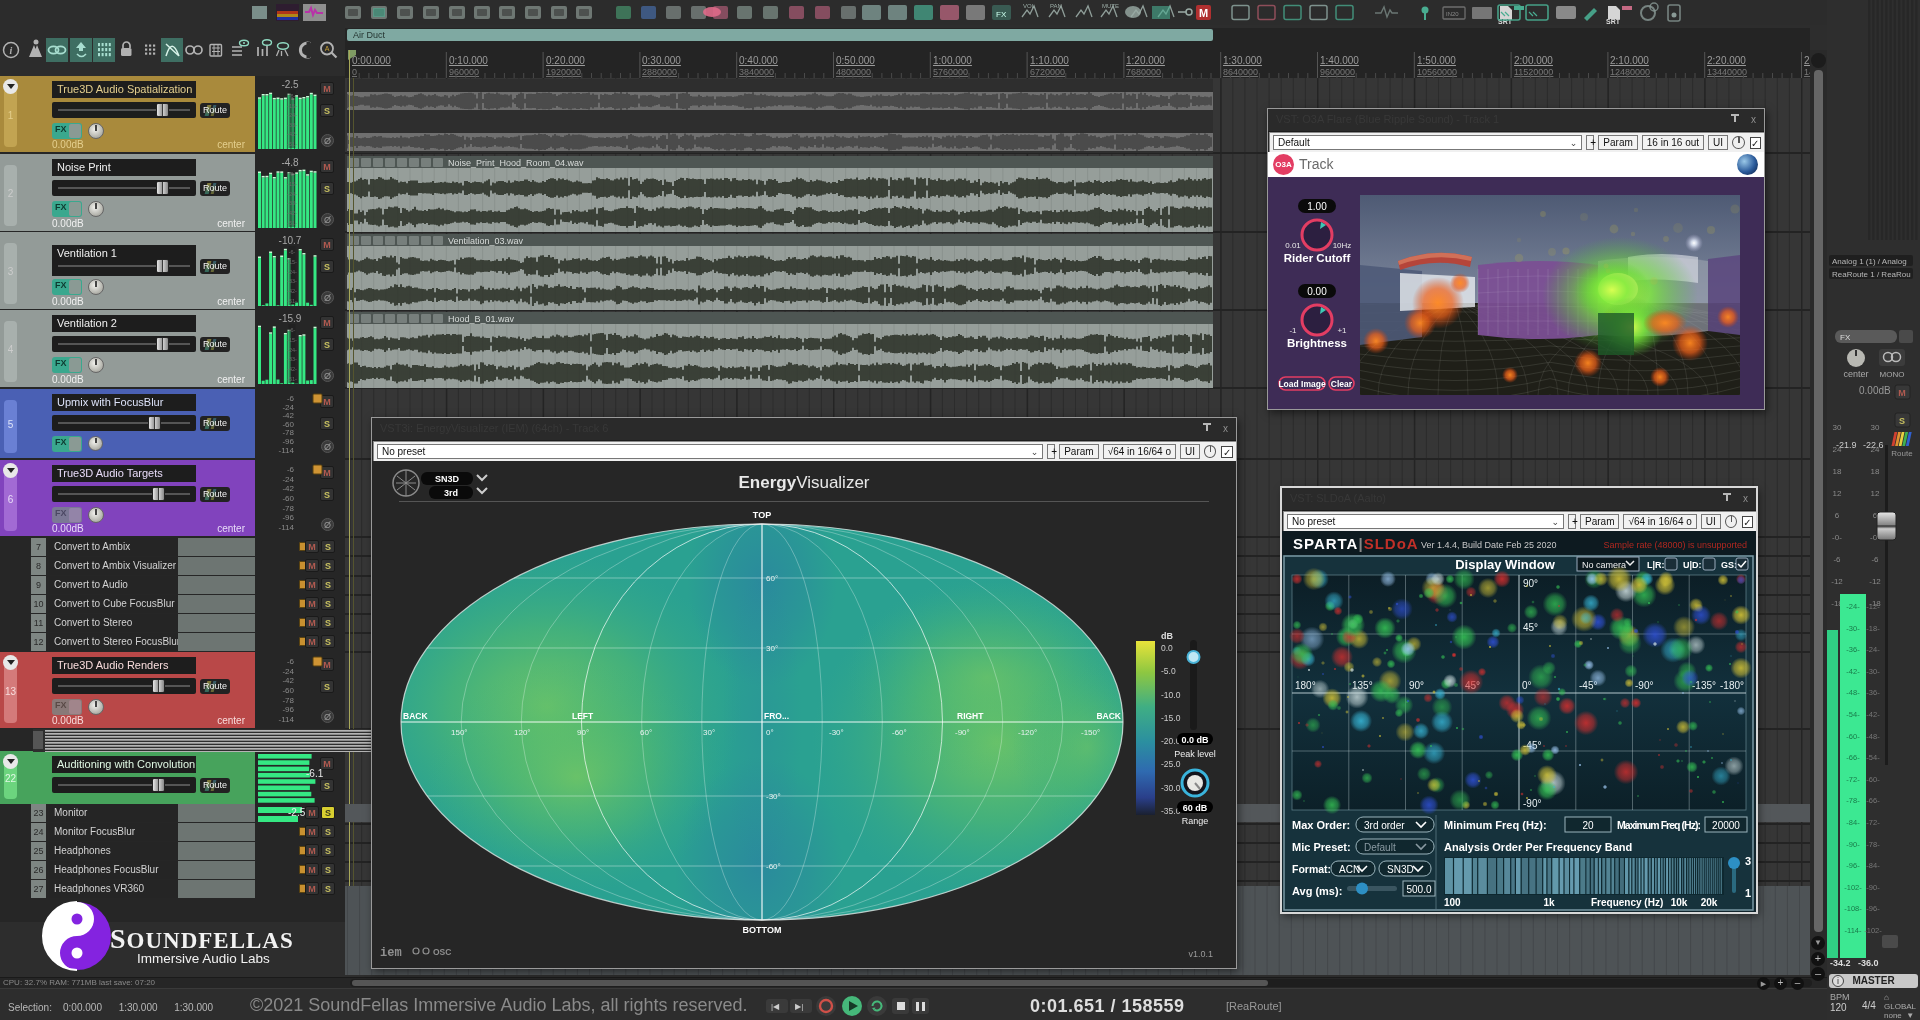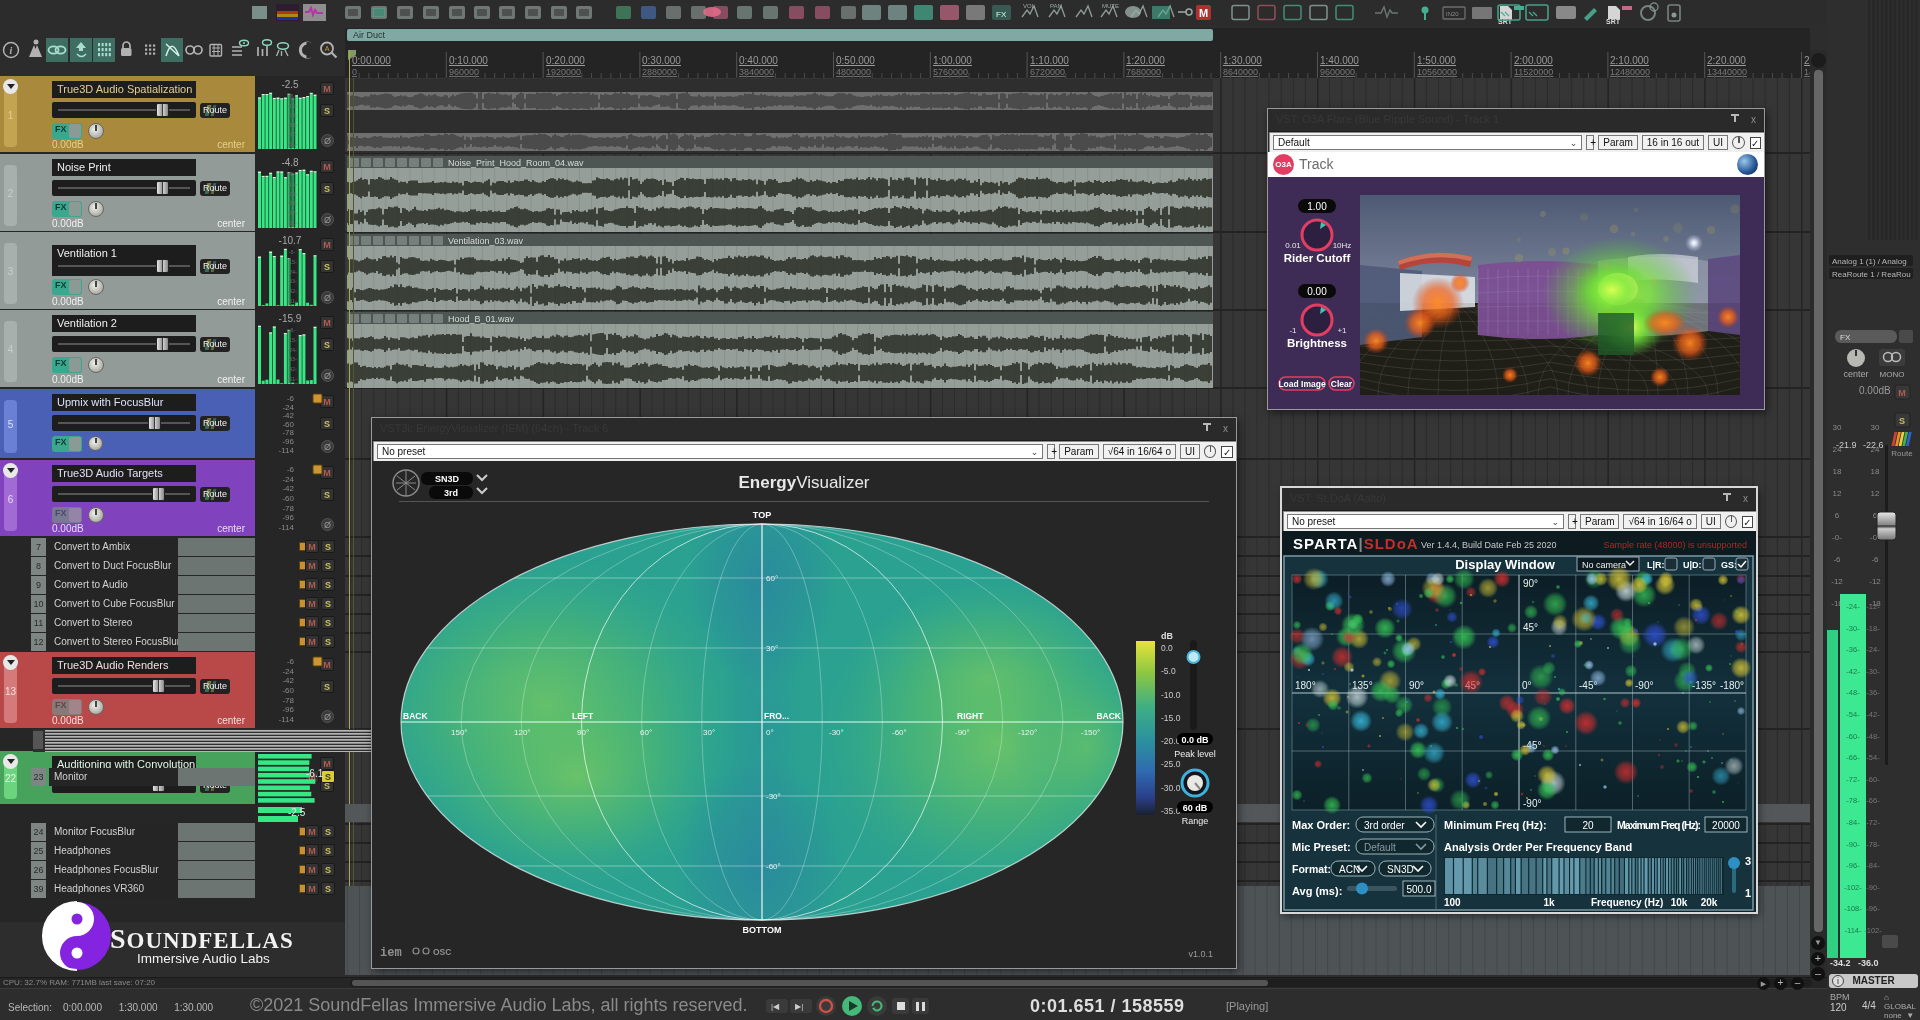--- a/index.html
+++ b/index.html
@@ -973,21 +973,21 @@
 <div class="small-row" style="top:538px">
     <div class="sr-num">7</div>
     <div class="sr-name">Convert to Ambix</div>
     <div class="sr-rest"></div>
     <div class="sr-rec"></div>
     <div class="msbtn m" style="left:305px;top:2px">M</div>
     <div class="msbtn s" style="left:321px;top:2px;">S</div>
   </div>
 <div class="small-row" style="top:557px">
     <div class="sr-num">8</div>
-    <div class="sr-name">Convert to Duct FocusBlur</div>
+    <div class="sr-name">Convert to Ambix Visualizer</div>
     <div class="sr-rest"></div>
     <div class="sr-rec"></div>
     <div class="msbtn m" style="left:305px;top:2px">M</div>
     <div class="msbtn s" style="left:321px;top:2px;">S</div>
   </div>
 <div class="small-row" style="top:576px">
     <div class="sr-num">9</div>
     <div class="sr-name">Convert to Audio</div>
     <div class="sr-rest"></div>
     <div class="sr-rec"></div>
@@ -1011,21 +1011,21 @@
     <div class="msbtn s" style="left:321px;top:2px;">S</div>
   </div>
 <div class="small-row" style="top:633px">
     <div class="sr-num">12</div>
     <div class="sr-name">Convert to Stereo FocusBlur</div>
     <div class="sr-rest"></div>
     <div class="sr-rec"></div>
     <div class="msbtn m" style="left:305px;top:2px">M</div>
     <div class="msbtn s" style="left:321px;top:2px;">S</div>
   </div>
-<div class="small-row" style="top:768px">
+<div class="small-row" style="top:804px">
     <div class="sr-num">23</div>
     <div class="sr-name">Monitor</div>
     <div class="sr-rest"></div>
     <div class="msbtn m" style="left:305px;top:2px">M</div>
     <div class="msbtn s" style="left:321px;top:2px;background:#d8cf30;color:#3a3a1a">S</div>
   </div>
 <div class="small-row" style="top:823px">
     <div class="sr-num">24</div>
     <div class="sr-name">Monitor FocusBlur</div>
     <div class="sr-rest"></div>
@@ -1043,21 +1043,21 @@
   </div>
 <div class="small-row" style="top:861px">
     <div class="sr-num">26</div>
     <div class="sr-name">Headphones FocusBlur</div>
     <div class="sr-rest"></div>
     <div class="sr-rec"></div>
     <div class="msbtn m" style="left:305px;top:2px">M</div>
     <div class="msbtn s" style="left:321px;top:2px;">S</div>
   </div>
 <div class="small-row" style="top:880px">
-    <div class="sr-num">39</div>
+    <div class="sr-num">27</div>
     <div class="sr-name">Headphones VR360</div>
     <div class="sr-rest"></div>
     <div class="sr-rec"></div>
     <div class="msbtn m" style="left:305px;top:2px">M</div>
     <div class="msbtn s" style="left:321px;top:2px;">S</div>
   </div>
 <svg class="abs" style="left:0;top:0" width="345" height="1020">
     <text x="290" y="88" font-size="10" fill="#a8a8a8" text-anchor="middle" font-family="Liberation Sans">-2.5</text>
     <rect x="258.0" y="98.8" width="3.0" height="50.2" fill="#35e883"></rect>
     <rect x="258.0" y="97.3" width="3.0" height="1.5" fill="#c8ffd8"></rect>
@@ -1281,21 +1281,21 @@
     <circle cx="111" cy="13" r="10" fill="#3a3a3a"></circle>
     <path d="M106.5 13 a4.5 4.5 0 1 1 2 3.7" stroke="#46b87a" stroke-width="2" fill="none"></path>
     <path d="M106 15 l2.2 2.8 1.2-3.4z" fill="#46b87a"></path>
     <rect x="126" y="5" width="17" height="16" rx="3" fill="#3a3a3a"></rect>
     <rect x="131" y="9" width="8" height="8" fill="#ddd"></rect>
     <rect x="146" y="5" width="17" height="16" rx="3" fill="#3a3a3a"></rect>
     <rect x="150" y="9" width="3" height="9" fill="#ddd"></rect>
     <rect x="156" y="9" width="3" height="9" fill="#ddd"></rect>
   </svg>
 <div class="abs" style="left:1030px;top:996px;font-size:18px;font-weight:bold;color:#dedede;letter-spacing:0.5px">0:01.651 / 158559</div>
-<div class="abs" style="left:1226px;top:1000px;font-size:11px;color:#9a9a9a">[Playing]</div>
+<div class="abs" style="left:1226px;top:1000px;font-size:11px;color:#9a9a9a">[ReaRoute]</div>
 <div class="abs" style="left:1810px;top:50px;width:17px;height:927px;background:#2a2a2a"></div>
 <div class="abs" style="left:1811px;top:53px;width:15px;height:15px;background:#1c1c1c;border-radius:50%"></div>
 <div class="abs" style="left:1814px;top:70px;width:9px;height:862px;background:#666;border-radius:4px"></div>
 <div class="abs" style="left:1811px;top:936px;width:14px;height:14px;background:#111;border-radius:50%;color:#999;font-size:8px;text-align:center;line-height:13px">▼</div>
 <div class="abs" style="left:1811px;top:952px;width:14px;height:14px;background:#111;border-radius:50%;color:#bbb;font-size:11px;text-align:center;line-height:13px">+</div>
 <div class="abs" style="left:1811px;top:967px;width:14px;height:14px;background:#111;border-radius:50%;color:#bbb;font-size:11px;text-align:center;line-height:12px">–</div>
 <div class="abs" style="left:1757px;top:977px;width:13px;height:13px;background:#111;border-radius:50%;color:#999;font-size:7px;text-align:center;line-height:13px">▶</div>
 <div class="abs" style="left:1774px;top:977px;width:13px;height:13px;background:#111;border-radius:50%;color:#bbb;font-size:10px;text-align:center;line-height:12px">+</div>
 <div class="abs" style="left:1791px;top:977px;width:13px;height:13px;background:#111;border-radius:50%;color:#bbb;font-size:10px;text-align:center;line-height:11px">–</div>
 <div class="abs" style="left:1827px;top:0;width:93px;height:1020px;background:#2e2e2e"></div>

